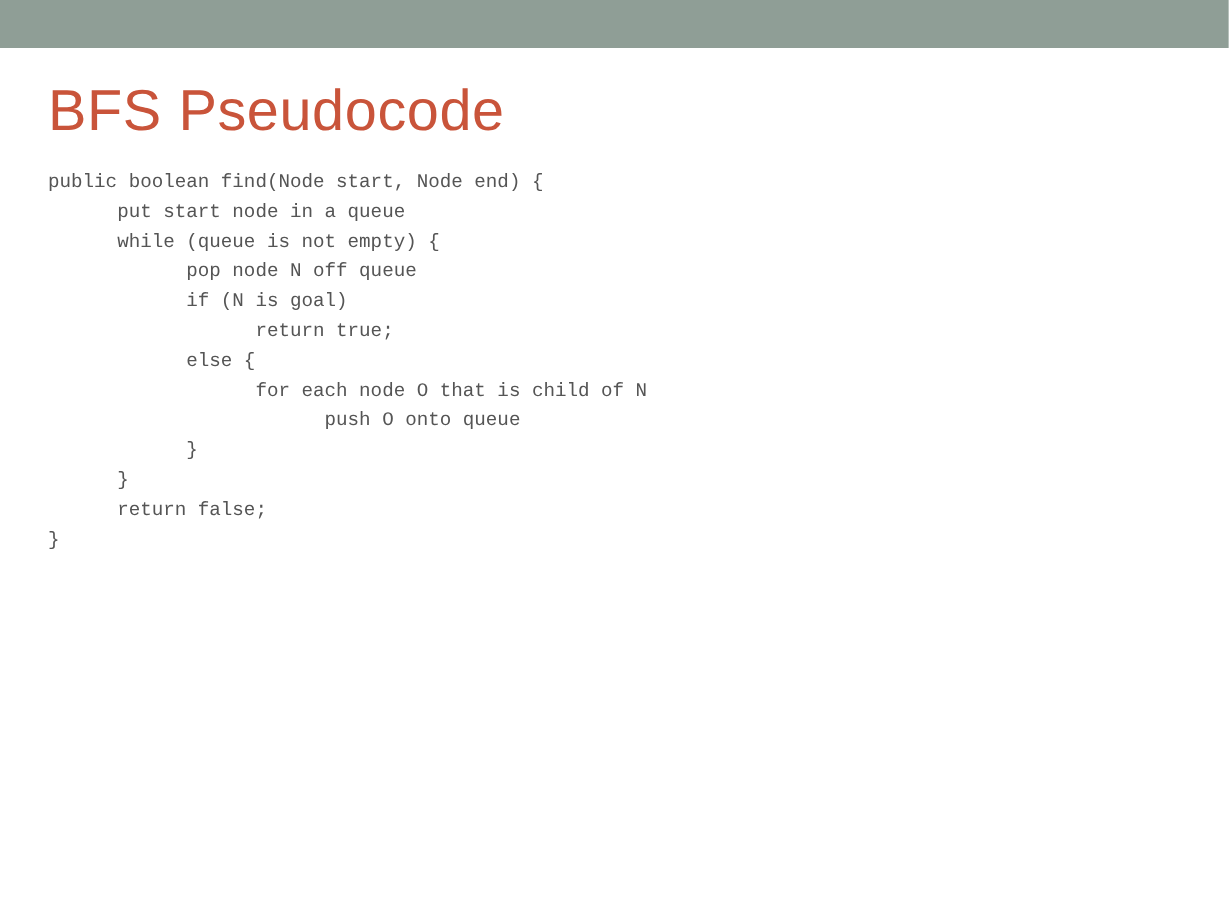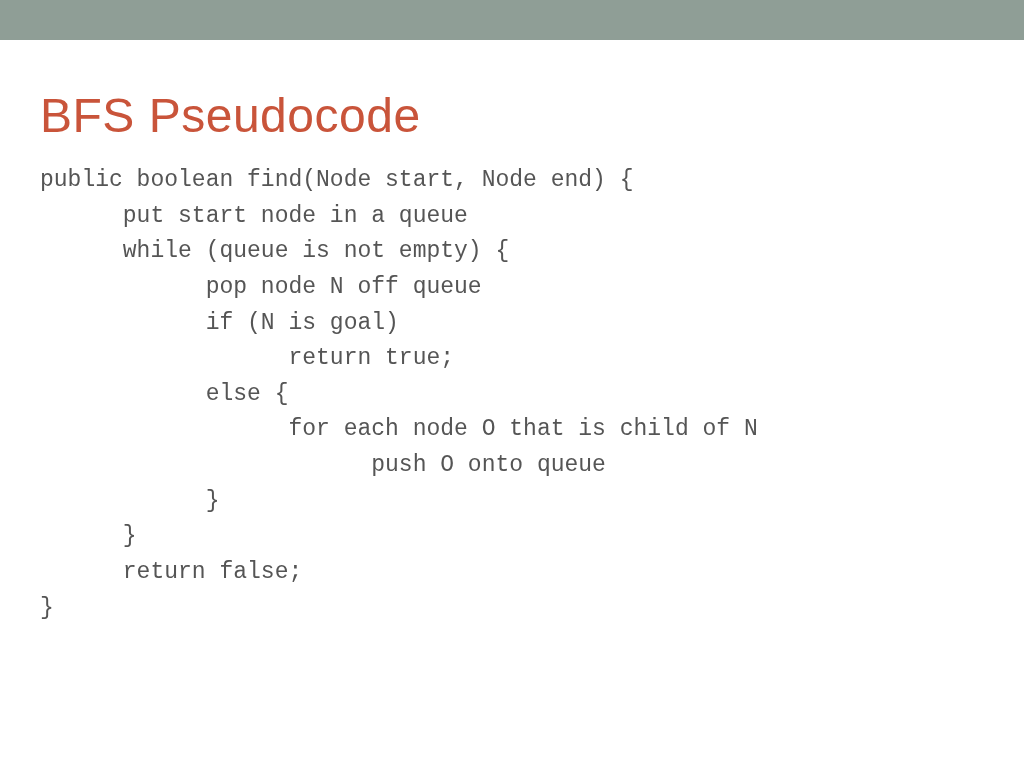--- a/index.html
+++ b/index.html
@@ -14,32 +14,31 @@
       font-family: Arial, Helvetica, sans-serif;
       overflow: hidden;
     }
     .top-bar {
       width: 100%;
       height: 40px;
       background: #8f9e96;
     }
     .content {
       padding: 25px 44px 0 40px;
-      margin-top: 23px;
     }
     .title {
       font-size: 48px;
       font-weight: 400;
       color: #c9543a;
       margin-bottom: 20px;
       letter-spacing: 0.5px;
     }
     .code-block {
       font-family: "Courier New", Courier, monospace;
-      font-size: 23px;
+      font-size: 16px;
       line-height: 1.55;
       color: #555555;
       white-space: pre;
       font-weight: 400;
     }
   </style>
 </head>
 <body>
 
 <div class="top-bar"></div>

